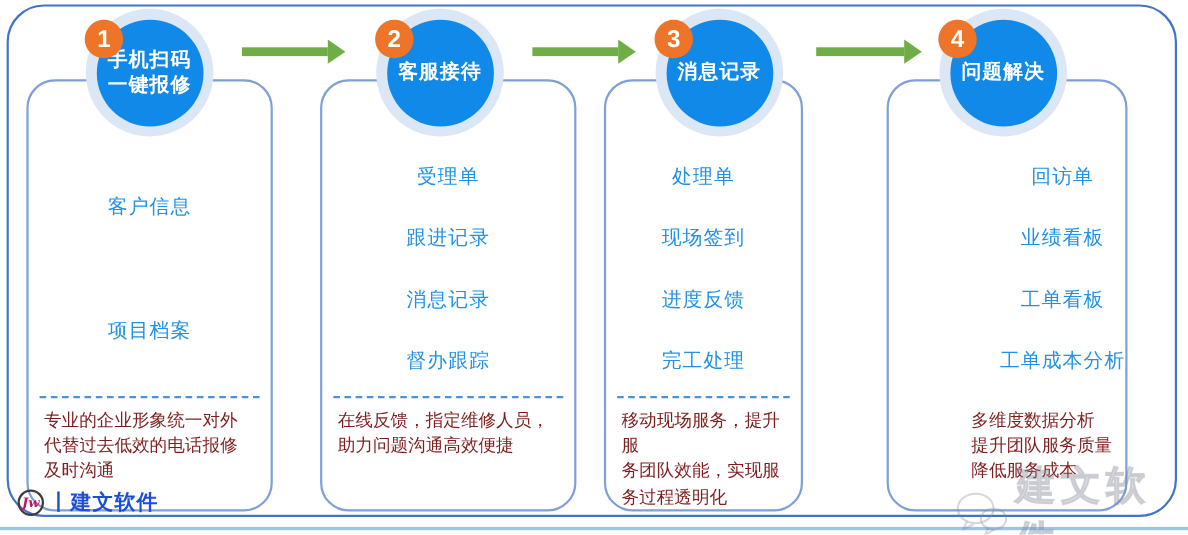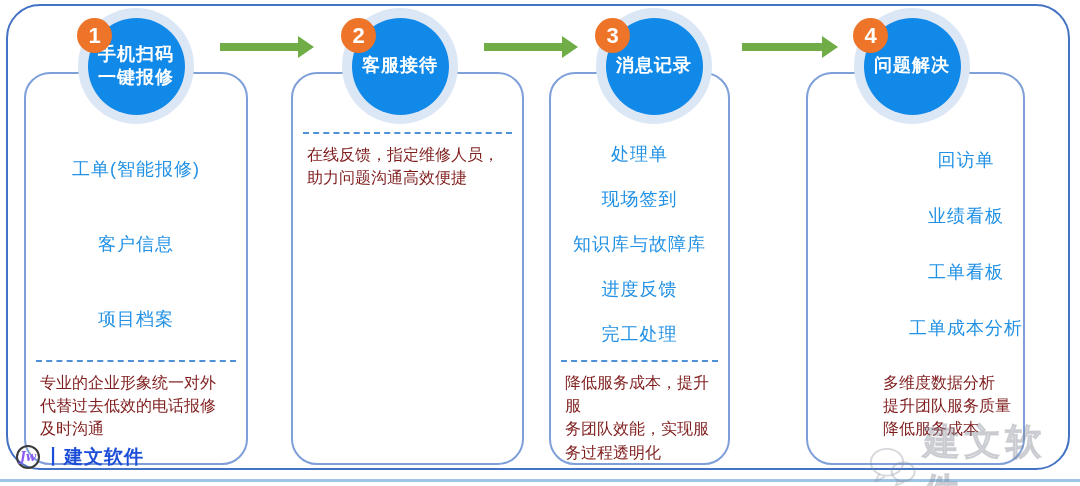--- a/index.html
+++ b/index.html
@@ -67,21 +67,21 @@
   .arrow-head {
     width:0; height:0; flex:none;
     border-left:16px solid #70ad47;
     border-top:11px solid transparent;
     border-bottom:11px solid transparent;
   }
   
   .logo { position:absolute; left:16px; top:444px; display:flex; align-items:center; gap:4px; }
   .logo-circle {
     width:24px; height:24px; border:2px solid #3b3b3b; border-radius:50%;
-    color:#8b5cf6; font-size:12px; font-weight:bold; font-style:italic;
+    color:#be185d; font-size:12px; font-weight:bold; font-style:italic;
     font-family:"DejaVu Serif", serif; box-sizing:border-box;
     display:flex; align-items:center; justify-content:center;
   }
   .logo-text { color:#1d4ed8; font-weight:bold; font-size:19px; letter-spacing:1px; }
   
   .watermark {
     position:absolute; left:866px; top:418px;
     display:flex; align-items:center; gap:6px; opacity:0.6; pointer-events:none;
   }
   .watermark-text {
@@ -92,48 +92,52 @@
 </style>
 </head>
 <body>
 
 <div class="frame"></div>
 <div class="bottom-rule"></div>
 
 <div class="card card1">
   <div class="card-spacer"></div>
   <div class="items">
-    <div class="item">工单(智能报修)</div>
     <div class="item">客户信息</div>
     <div class="item">项目档案</div>
   </div>
   <div class="divider"></div>
   <div class="desc">专业的企业形象统一对外
 代替过去低效的电话报修
 及时沟通</div>
 </div>
 
 <div class="card card2">
   <div class="card-spacer"></div>
+  <div class="items">
+    <div class="item">受理单</div>
+    <div class="item">跟进记录</div>
+    <div class="item">消息记录</div>
+    <div class="item">督办跟踪</div>
+  </div>
   <div class="divider"></div>
   <div class="desc">在线反馈，指定维修人员，
 助力问题沟通高效便捷</div>
 </div>
 
 <div class="card card3">
   <div class="card-spacer"></div>
   <div class="items">
     <div class="item">处理单</div>
     <div class="item">现场签到</div>
-    <div class="item">知识库与故障库</div>
     <div class="item">进度反馈</div>
     <div class="item">完工处理</div>
   </div>
   <div class="divider"></div>
-  <div class="desc">降低服务成本，提升服
+  <div class="desc">移动现场服务，提升服
 务团队效能，实现服
 务过程透明化</div>
 </div>
 
 <div class="card card4">
   <div class="card-spacer"></div>
   <div class="items">
     <div class="item">回访单</div>
     <div class="item">业绩看板</div>
     <div class="item">工单看板</div>

